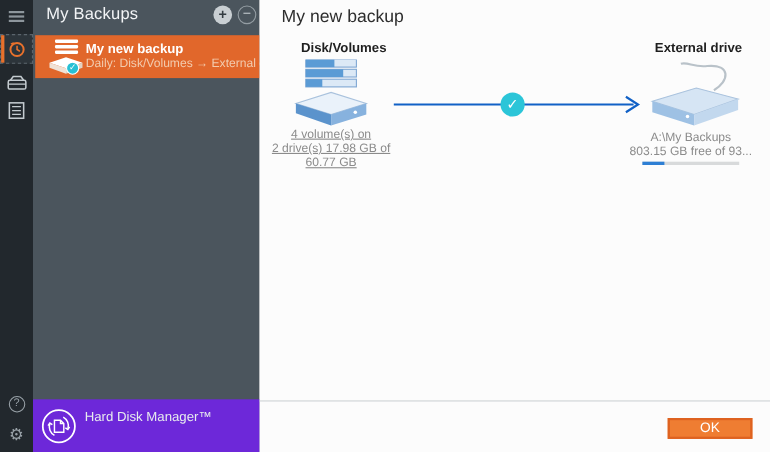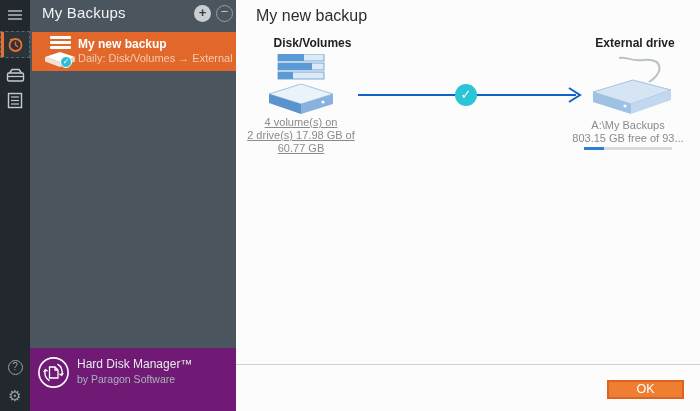--- a/index.html
+++ b/index.html
@@ -28,21 +28,21 @@
   .sb-btn.remove { left:186px; background:transparent; border:1.4px solid #949da3; color:#c3cacf; line-height:12.5px; }
 
   .sb-item { position:absolute; left:2px; right:0; top:32px; height:39px; background:#e1672b; cursor:pointer; }
   .sb-item-icon { position:absolute; left:11px; top:3px; }
   .sb-badge { position:absolute; left:28px; top:24px; width:12px; height:12px; border-radius:50%;
               background:#27c0d4; border:1px solid #fff; color:#fff; font-size:8px; line-height:10px;
               text-align:center; font-weight:bold; }
   .sb-item-title { position:absolute; left:46px; top:5px; font-size:12px; font-weight:bold; color:#ffffff; }
   .sb-item-sub { position:absolute; left:46px; top:20px; font-size:11px; color:#f2cbae; white-space:nowrap; }
 
-  .sb-footer { position:absolute; left:0; bottom:0; width:206px; height:63px; background:#701a75; }
+  .sb-footer { position:absolute; left:0; bottom:0; width:206px; height:48px; background:#6d28d9; }
   .sb-logo { position:absolute; left:7px; top:8px; }
   .sb-product { position:absolute; left:47px; top:9px; font-size:12px; color:#e7ebee; }
   .sb-vendor { position:absolute; left:47px; top:25px; font-size:10.5px; color:#aab3ba; }
 
   
   .main { position:absolute; left:236px; top:0; width:464px; height:411px; background:#fcfcfc; }
   .main-title { position:absolute; left:20px; top:7px; font-size:16px; color:#2d2d2d; }
 
   .src-label { position:absolute; left:0px; top:36px; width:130px; text-align:center;
                font-size:12px; font-weight:bold; color:#1f1f1f;padding-left:23px; }
@@ -141,21 +141,20 @@
       <svg class="sb-logo" width="33" height="33" viewBox="0 0 33 33">
         <circle cx="16.5" cy="16.5" r="14.6" fill="none" stroke="#ffffff" stroke-width="1.6"></circle>
         <path d="M12.5 11 h5.5 l3 3 v8 h-8.5 z" fill="none" stroke="#ffffff" stroke-width="1.3"></path>
         <path d="M18 11 v3 h3" fill="none" stroke="#ffffff" stroke-width="1.3"></path>
         <path d="M20.5 8.2 a9 9 0 0 1 4.3 10.5" fill="none" stroke="#ffffff" stroke-width="1.4"></path>
         <path d="M26.3 17 l-1.6 2.4 l-2.3 -1.5" fill="none" stroke="#ffffff" stroke-width="1.3"></path>
         <path d="M12.5 24.8 a9 9 0 0 1 -4.3 -10.5" fill="none" stroke="#ffffff" stroke-width="1.4"></path>
         <path d="M6.7 16 l1.6 -2.4 l2.3 1.5" fill="none" stroke="#ffffff" stroke-width="1.3"></path>
       </svg>
       <div class="sb-product">Hard Disk Manager™</div>
-      <div class="sb-vendor">by Paragon Software</div>
     </div>
   </div>
 
   <div class="main">
     <div class="main-title">My new backup</div>
 
     <div class="src-label">Disk/Volumes</div>
     <svg class="src-icon" width="72" height="62" viewBox="0 0 72 62">
       <rect x="13" y="0" width="46" height="7" fill="#dce9f6" stroke="#7fa7d3" stroke-width="1"></rect>
       <rect x="13" y="0" width="26" height="7" fill="#5b9bd5"></rect>

